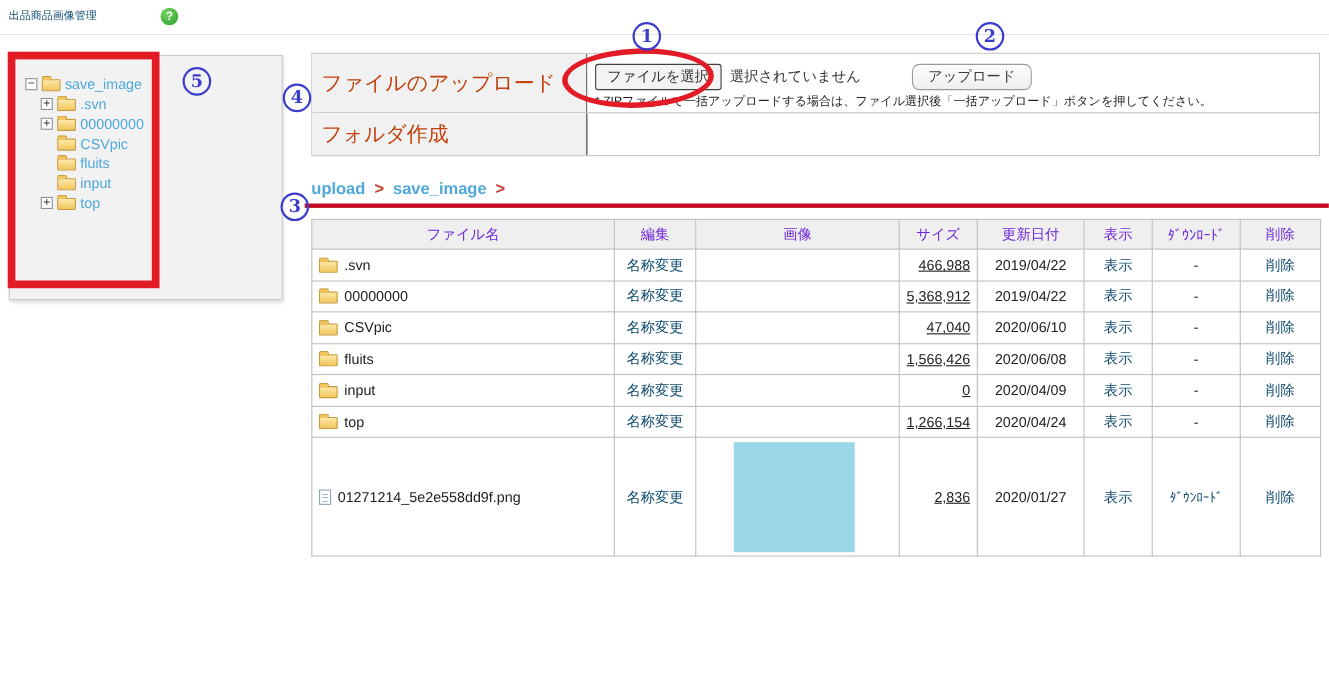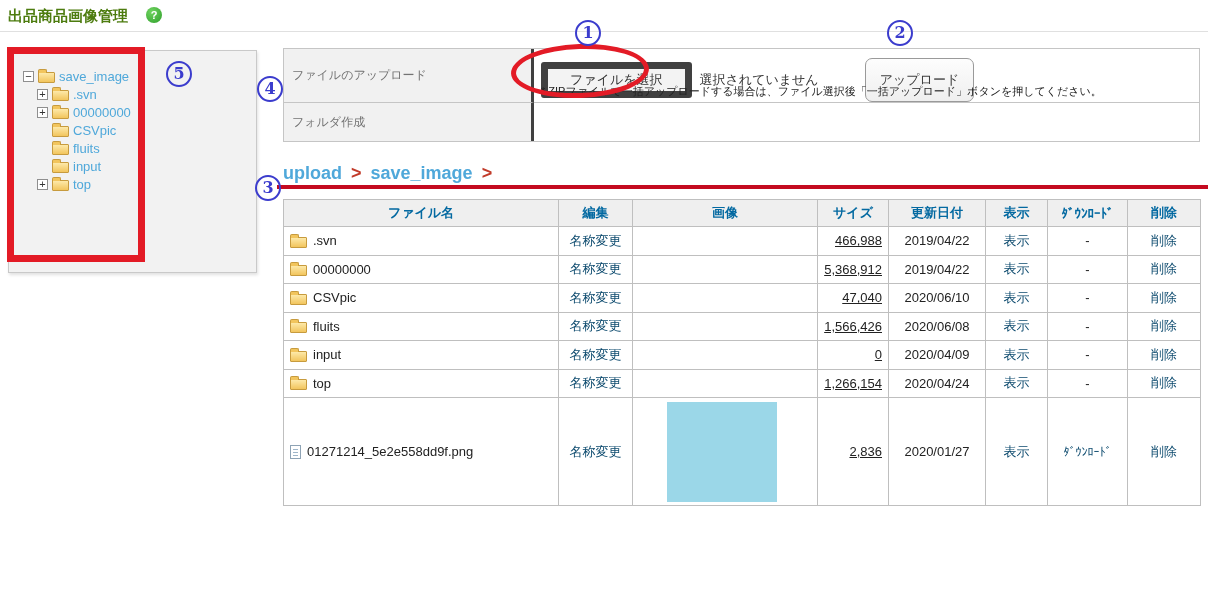--- a/index.html
+++ b/index.html
@@ -2,21 +2,21 @@
 <html><head>
 <meta charset="utf-8">
 <style>
   * { margin:0; padding:0; box-sizing:border-box; }
   html,body { width:1208px; height:612px; overflow:hidden; background:#fff;
     font-family:"Liberation Sans","DejaVu Sans",sans-serif; color:#222; }
 
   
   .page-header { position:absolute; left:0; top:0; width:1208px; height:32px;
     border-bottom:1px solid #e0e0e0; background:#fff; }
-  .page-title { position:absolute; left:8px; top:7px; font-size:15px; font-weight:bold; color:#4d7c0f; }
+  .page-title { position:absolute; left:8px; top:7px; font-size:10px; font-weight:normal; color:#0c4a6e; }
   .help-badge { position:absolute; left:146px; top:7px; width:16px; height:16px; border-radius:50%;
     background:radial-gradient(circle at 35% 30%, #6fd35f, #2f9f2b); color:#fff; font-size:11px;
     font-weight:bold; text-align:center; line-height:16px; }
 
   
   .tree-panel { position:absolute; left:8px; top:50px; width:249px; height:223px;
     background:#f2f2f2; border:1px solid #c9c9c9; box-shadow:1px 2px 3px rgba(0,0,0,.12);
     padding:16px 0 0 8px; }
   .tree-row { display:flex; align-items:center; height:18px; font-size:13px; }
   .tree-row.lvl0 { padding-left:6px; }
@@ -34,49 +34,49 @@
 
   
   .file-ico { position:relative; width:11px; height:14px; background:#fff; border:1px solid #8ea3b5; flex:0 0 11px; }
   .file-ico::before { content:''; position:absolute; left:2px; right:2px; top:3px; height:8px;
     background:repeating-linear-gradient(to bottom,#9fb6c9 0 1px,transparent 1px 3px); }
 
   
   .upload-form { position:absolute; left:283px; top:48px; width:917px;
     display:grid; grid-template-columns:250px 1fr; grid-template-rows:54px 38px;
     border:1px solid #c5c5c5; }
-  .form-label { background:#f1f1f1; border-right:3px solid #404040; font-size:12px; color:#737373;
+  .form-label { background:#f1f1f1; border-right:1px solid #404040; font-size:19px; color:#c2410c;
     display:flex; align-items:center; padding-left:8px; }
   .form-label.r1, .form-value.r1 { border-bottom:1px solid #c5c5c5; }
   .form-value { position:relative; background:#fff; }
   .file-line { position:absolute; left:7px; top:9px; display:flex; align-items:center; }
-  .btn-file { font-size:13px; color:#333; background:#f3f3f3; border:7px solid #404040;
-    border-radius:3px; padding:2px 22px; cursor:pointer; }
+  .btn-file { font-size:13px; color:#333; background:#f3f3f3; border:1px solid #404040;
+    border-radius:3px; padding:2px 10px; cursor:pointer; }
   .file-status { font-size:13px; color:#333; margin-left:8px; }
   .btn-round { font-size:13px; color:#3c3c3c; background:linear-gradient(#fdfdfd,#efefef);
-    border:1px solid #9a9a9a; border-radius:7px; padding:12px 14px; cursor:pointer; }
+    border:1px solid #9a9a9a; border-radius:7px; padding:2px 14px; cursor:pointer; }
   .btn-upload { margin-left:46px; }
   .btn-bulk { margin-left:8px; }
   .upload-note { position:absolute; left:7px; top:35px; font-size:11px; color:#222; white-space:nowrap; }
   .folder-input { position:absolute; left:7px; top:8px; width:200px; height:23px;
     border:1px solid #444; background:#fff; font-size:13px; padding:0 4px; }
   .btn-create { position:absolute; left:220px; top:9px; font-size:12px; color:#3c3c3c;
     background:linear-gradient(#fdfdfd,#efefef); border:1px solid #9a9a9a; border-radius:6px;
     padding:2px 10px; cursor:pointer; }
 
   
-  .breadcrumb { position:absolute; left:283px; top:163px; font-size:18px; font-weight:bold; }
+  .breadcrumb { position:absolute; left:283px; top:163px; font-size:15px; font-weight:bold; }
   .crumb-link { color:#4fa8da; cursor:pointer; }
   .crumb-sep { color:#c13b2a; padding:0 4px; }
 
   
   table.files { position:absolute; left:283px; top:199px; width:917px; border-collapse:collapse;
     table-layout:fixed; font-size:13px; }
   table.files th, table.files td { border:1px solid #bfbfbf; overflow:hidden; white-space:nowrap; }
-  table.files th { background:#efefef; font-weight:bold; color:#0369a1; height:27px; }
+  table.files th { background:#efefef; font-weight:normal; color:#6d28d9; height:27px; }
   td.c-name { padding-left:6px; }
   .name-wrap { display:flex; align-items:center; gap:6px; }
   td.c-size { text-align:right; padding-right:6px;text-decoration:underline; }
   td.c-date, td.c-edit, td.c-show, td.c-dl, td.c-del, td.c-img { text-align:center; }
   tr.folder-row td { height:28.5px; }
   tr.file-row1 td { height:112px; }
   tr.file-row2 td { height:108px; }
   a.tbl-link { color:#0c4a6e; text-decoration:none; cursor:pointer; }
   .dl-link { font-size:12px; }
   .thumb { width:110px; height:106px; background:#9bd7e8; margin:3px 0 3px 34px; }

